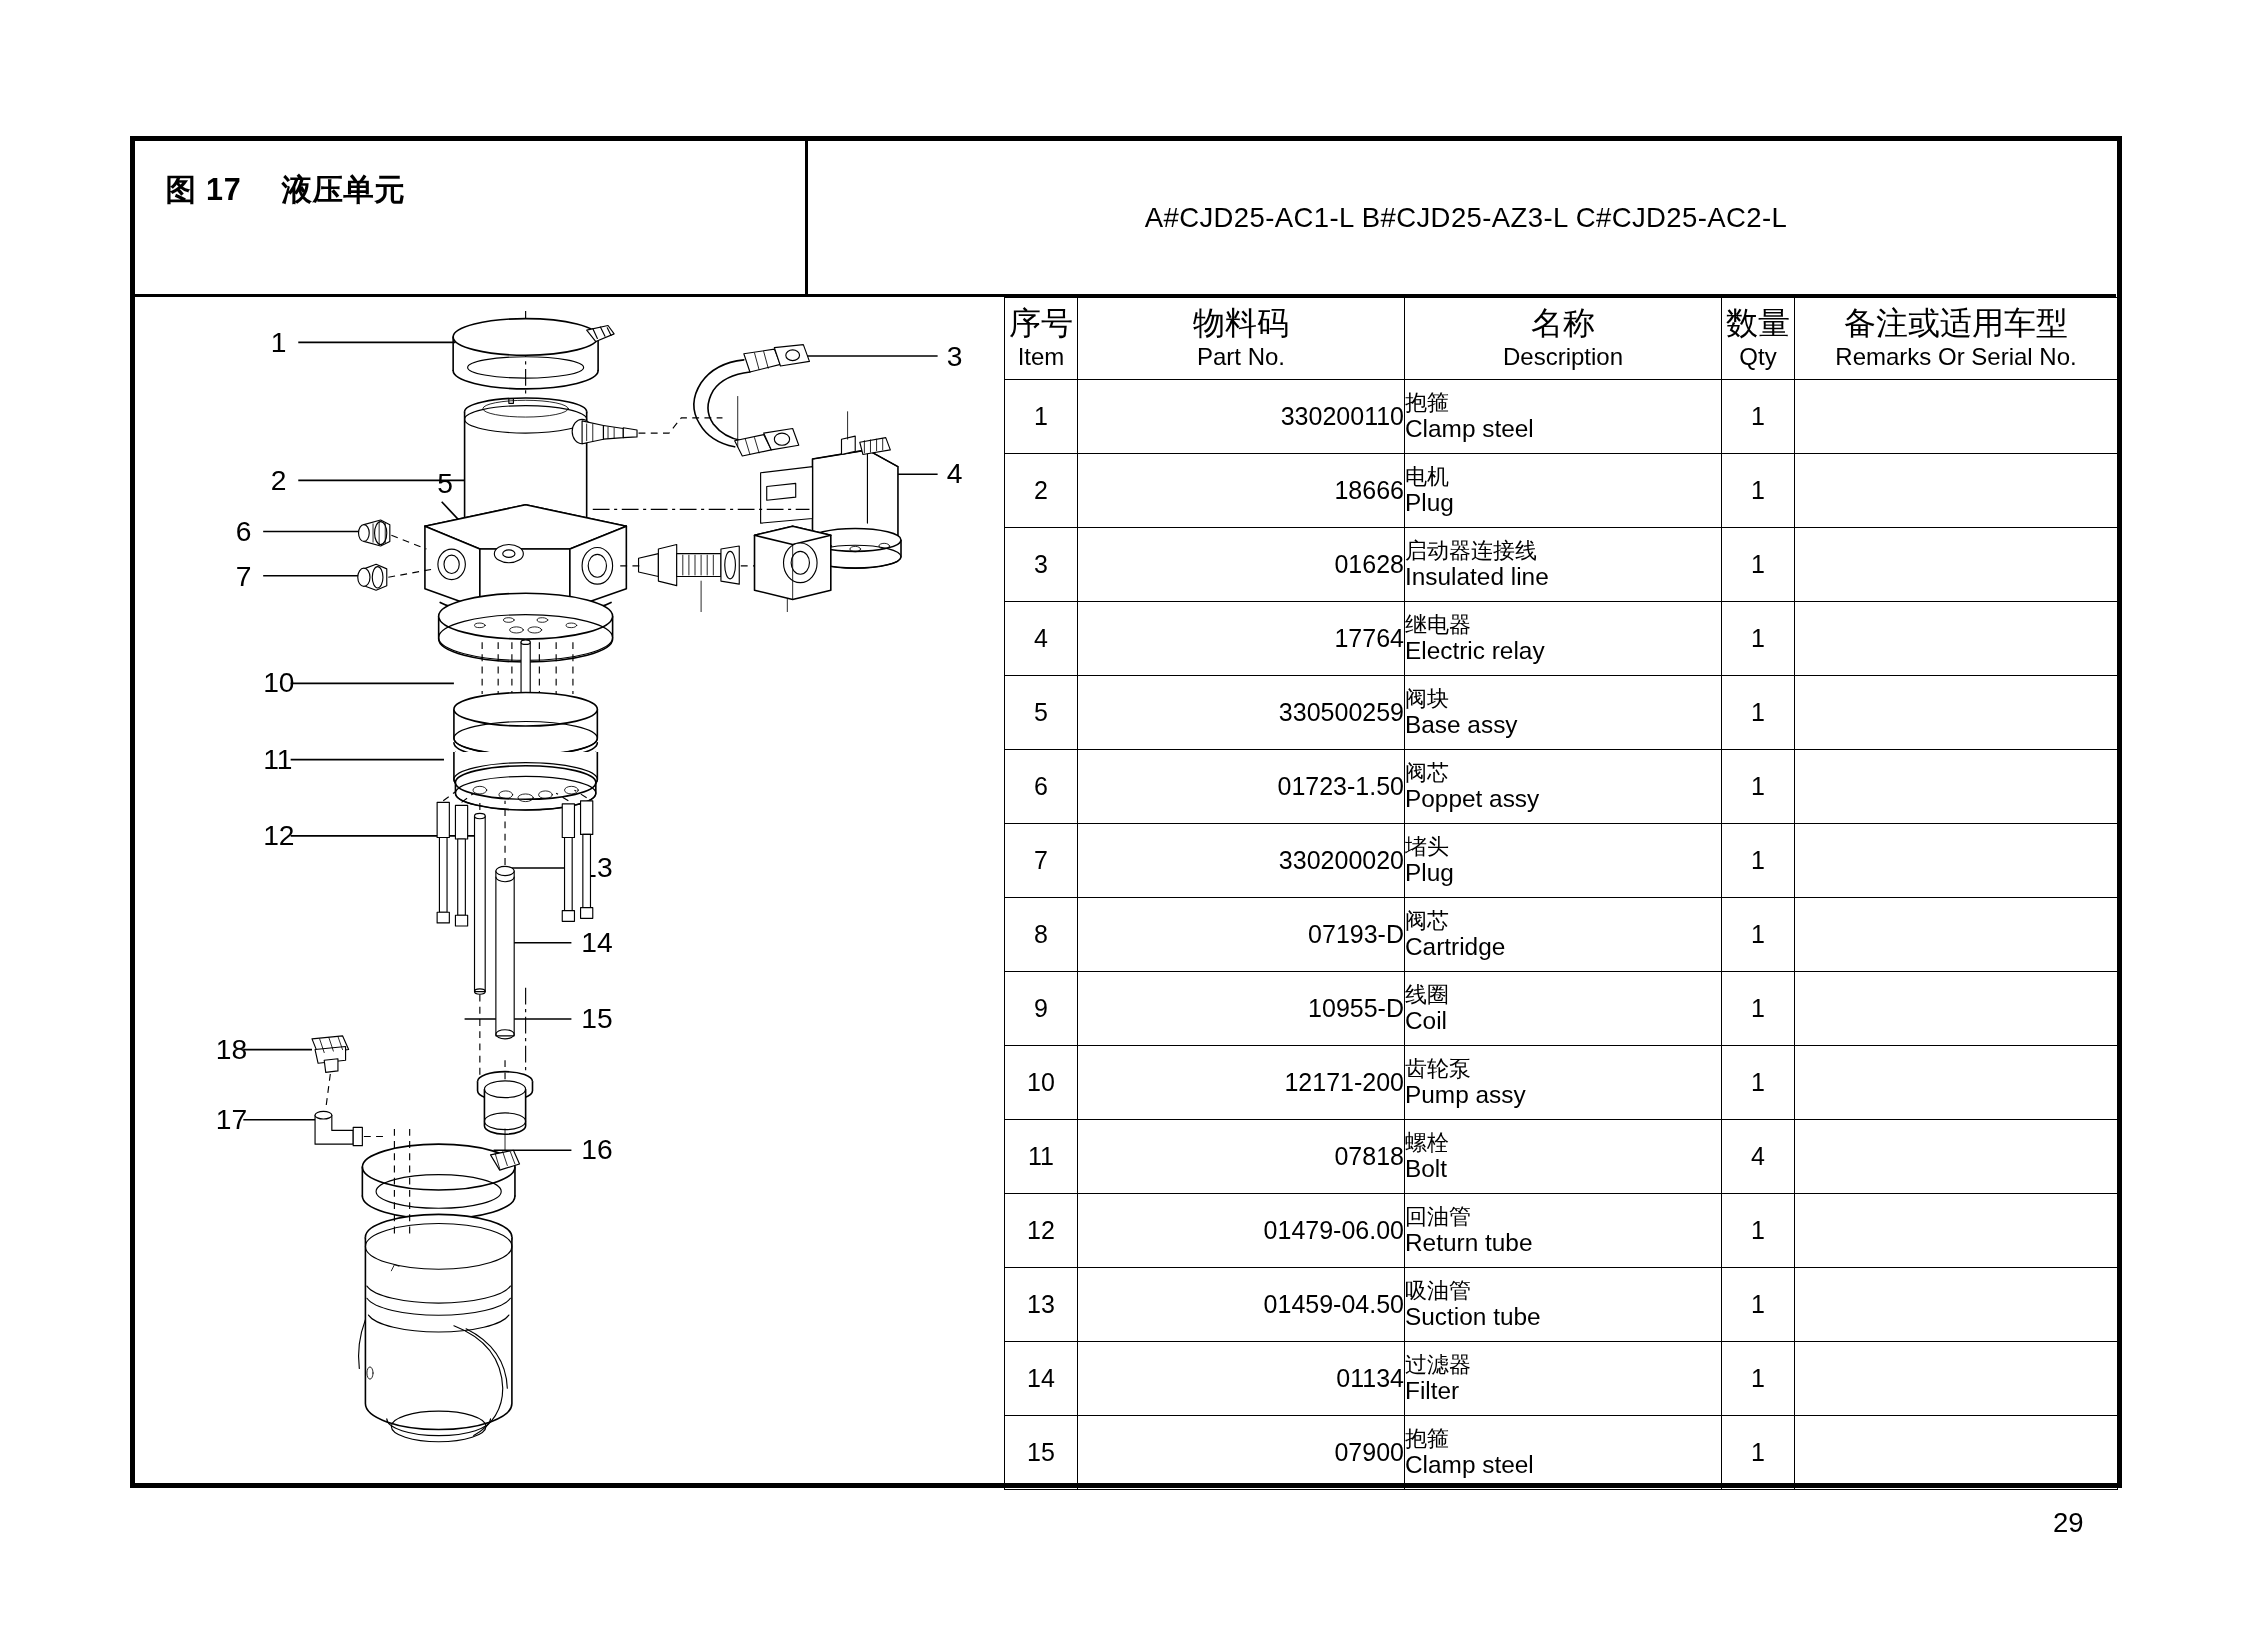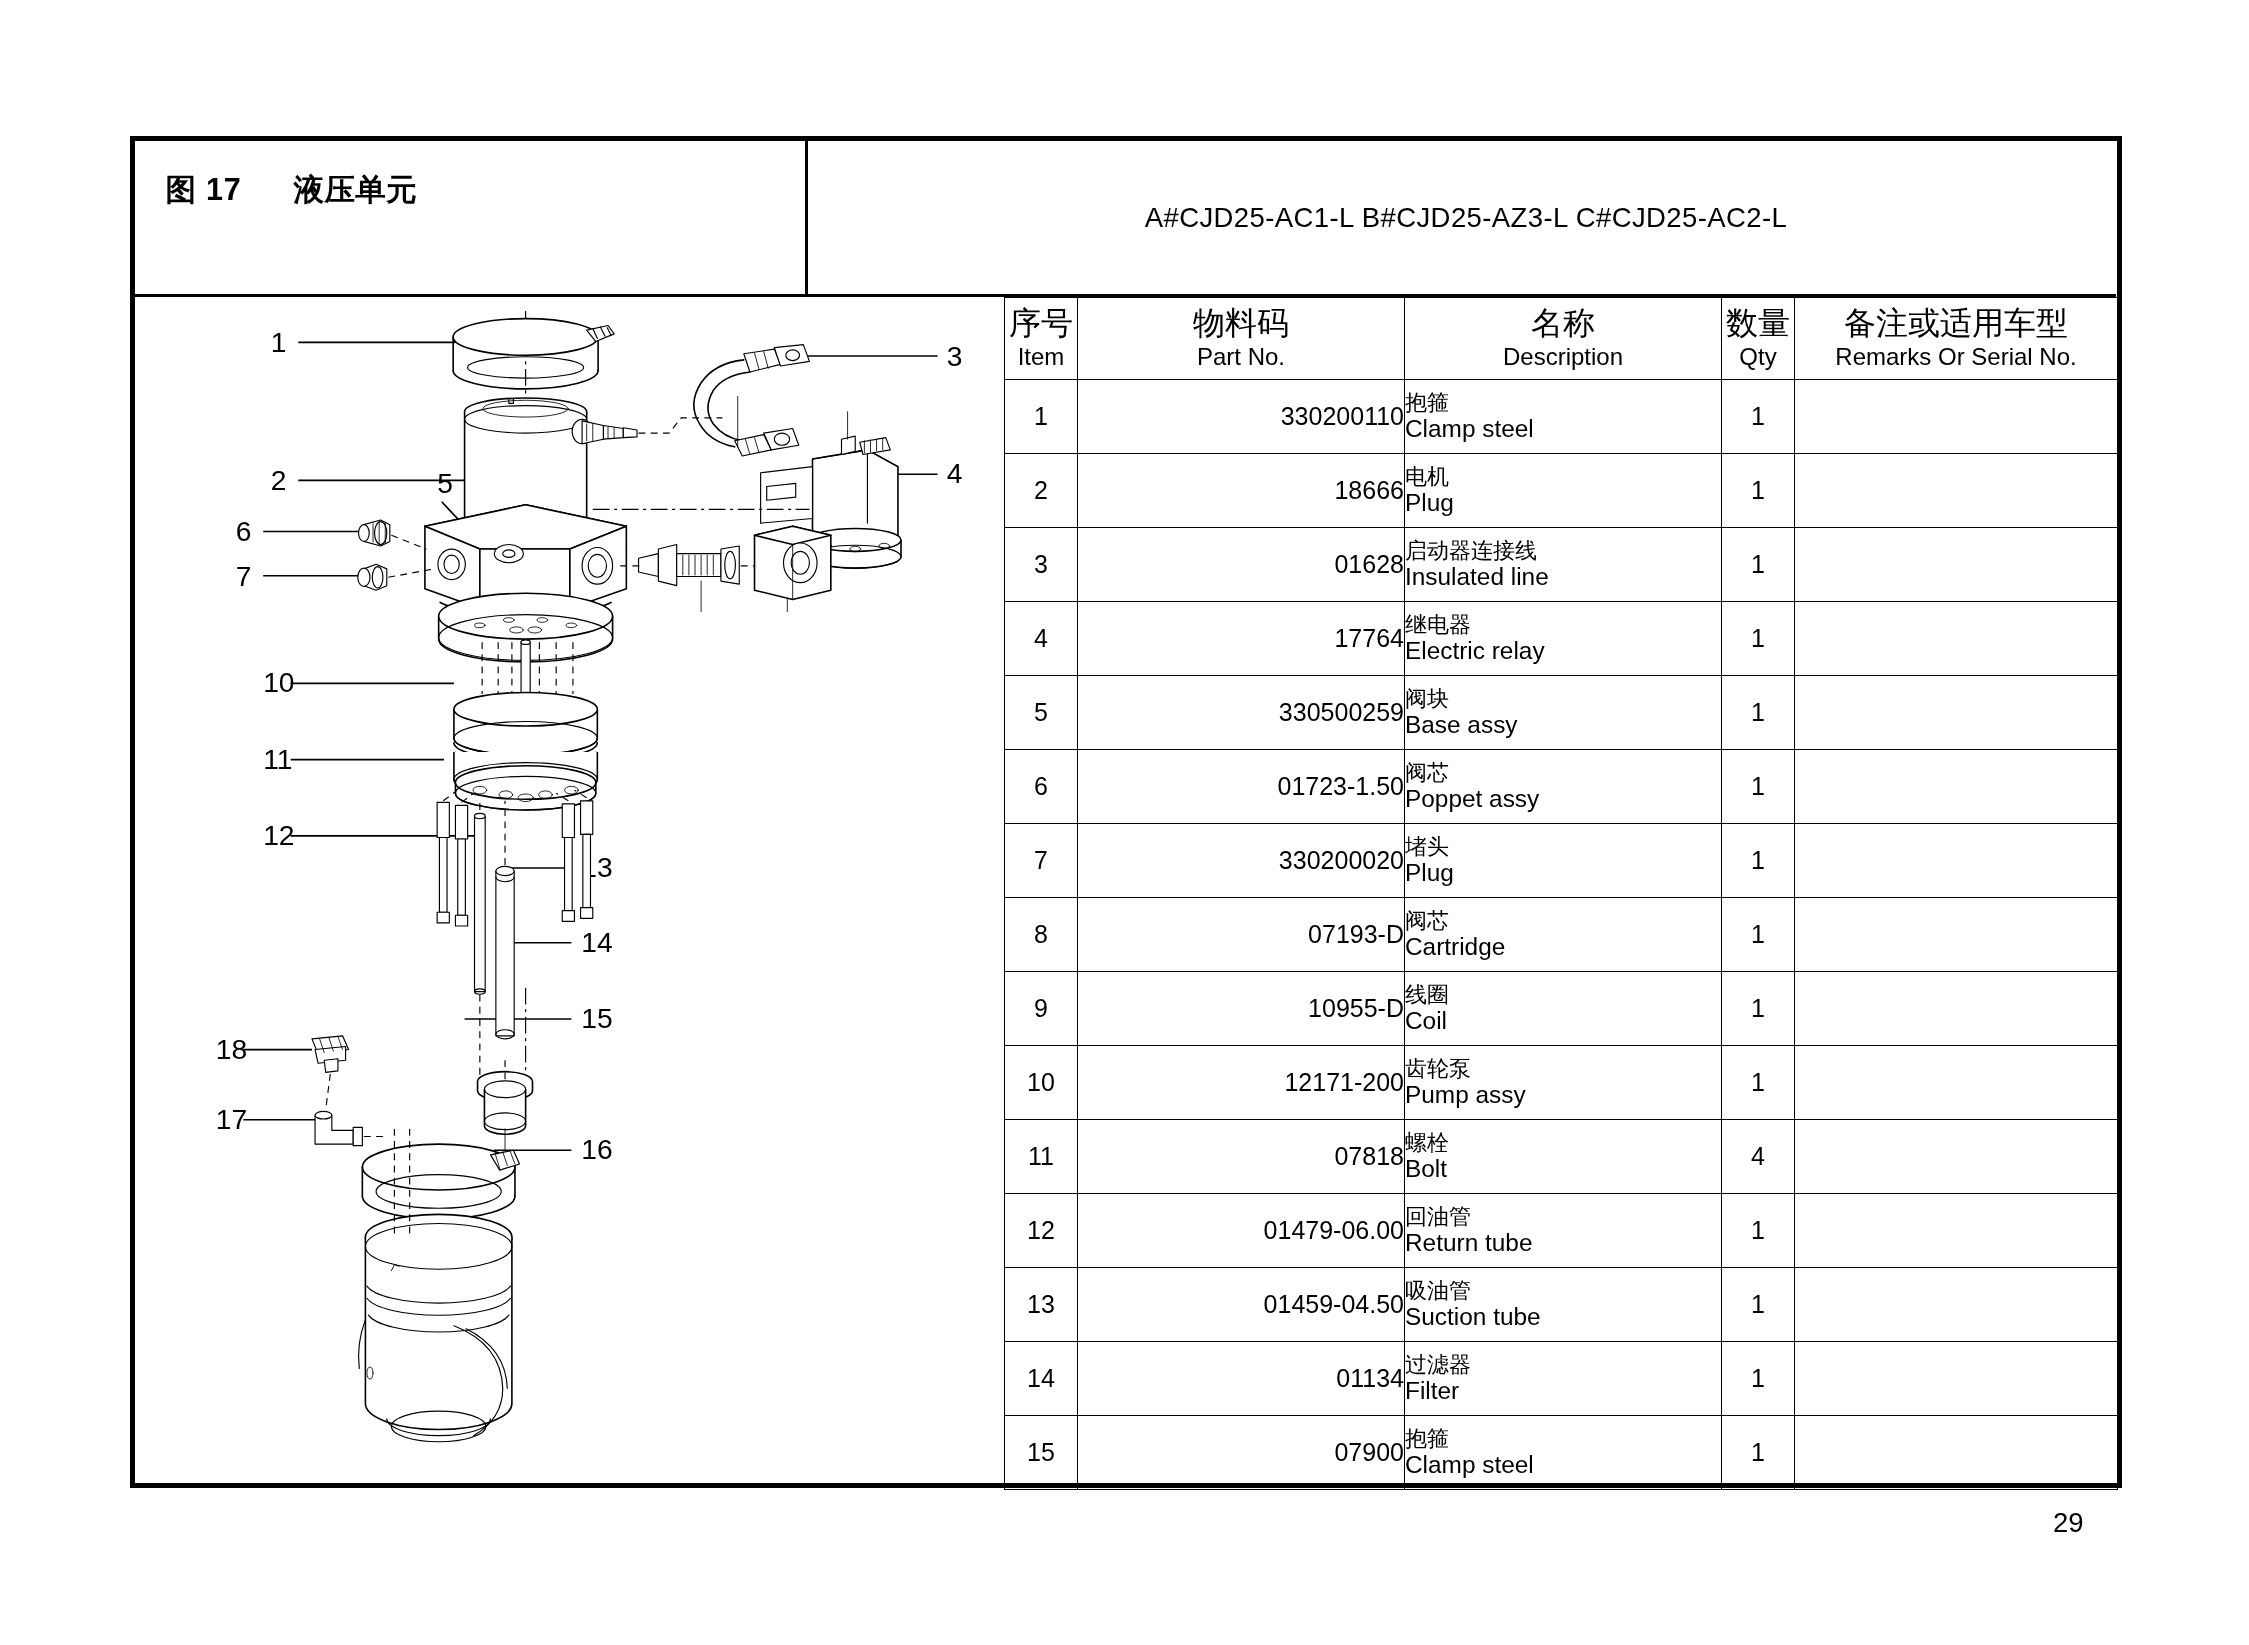--- a/index.html
+++ b/index.html
@@ -50,21 +50,20 @@
     font-weight: bold;
     font-size: 30.5px;
     width: 116px;
     flex: 0 0 116px;
     letter-spacing: 0.8px;
   }
   .t-name {
     font-weight: bold;
     font-size: 30.5px;
     letter-spacing: 0.4px;
-    margin-left: 12px;
   }
   .cn .t-lead, .cn .t-name { font-weight: bold; }
 
   
   .model-header {
     position: absolute;
     left: 676px;
     top: 0px;
     width: 1310px;
     height: 153px;

